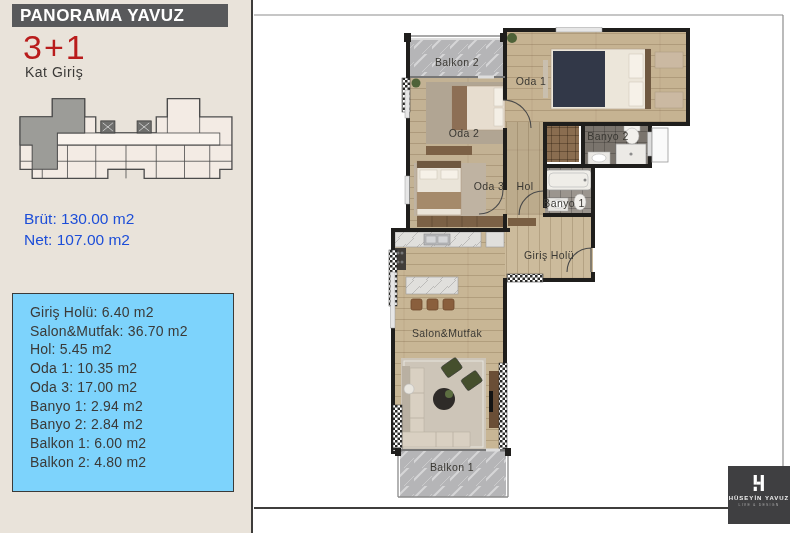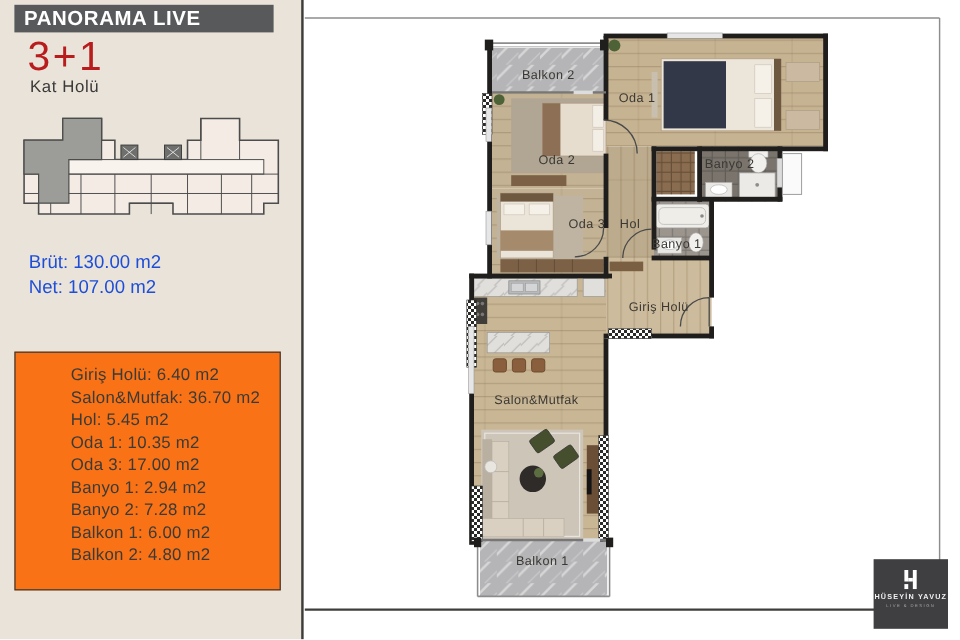--- a/index.html
+++ b/index.html
@@ -14,21 +14,21 @@
   .sidebar{position:absolute;left:0;top:0;width:253px;height:533px;background:#e9e3da;
            border-right:2px solid #3d3c3a;box-sizing:border-box;color:#3b3a38;}
   .banner{position:absolute;left:12px;top:4px;width:216px;height:23px;background:#58595b;
           color:#ffffff;font-size:17px;font-weight:bold;letter-spacing:.5px;
           line-height:23px;padding-left:8px;box-sizing:border-box;}
   .plan-type{position:absolute;left:23px;top:28px;font-size:34px;letter-spacing:2px;color:#b91c1c;}
   .plan-sub{position:absolute;left:25px;top:64px;font-size:14px;letter-spacing:.5px;color:#3b3a38;}
   svg.keyplan{position:absolute;left:12px;top:84px;width:228px;height:100px;}
   .metrics{position:absolute;left:24px;top:208px;font-size:15.5px;line-height:21px;color:#1d4ed8;}
   .area-box{position:absolute;left:12px;top:293px;width:222px;height:199px;
-            border:1.5px solid #3b3a38;background:#f97316;box-sizing:border-box;padding-left:29px;}
+            border:1.5px solid #3b3a38;background:#7dd3fc;box-sizing:border-box;}
   .area-box ul{list-style:none;margin:0;padding:9px 0 0 17px;font-size:14px;
                line-height:18.7px;color:#3b3a38;letter-spacing:.2px;}
   
   .logo-box{position:absolute;left:728px;top:466px;width:62px;height:58px;background:#3f3f41;
             color:#fff;text-align:center;box-sizing:border-box;padding-top:9px;}
   .logo-box .mono{display:block;margin:0 auto 4px auto;}
   .logo-name{font-size:6px;font-weight:bold;letter-spacing:1px;white-space:nowrap;color:#f2f2f2;}
   .logo-tagline{font-size:3.5px;letter-spacing:1.2px;color:#a8a8a8;margin-top:2px;white-space:nowrap;}
 </style>
 </head>
@@ -282,24 +282,24 @@
       <text class="lbl" x="525" y="190">Hol</text>
       <text class="lbl" x="564" y="207">Banyo 1</text>
       <text class="lbl" x="549" y="259">Giriş Holü</text>
       <text class="lbl" x="447" y="337">Salon&amp;Mutfak</text>
       <text class="lbl" x="452" y="471">Balkon 1</text>
     </g>
   </svg>
 
   <aside class="sidebar">
     <div class="banner">
-      <span>PANORAMA LIVE</span>
+      <span>PANORAMA YAVUZ</span>
     </div>
     <div class="plan-type">3+1</div>
-    <div class="plan-sub">Kat Holü</div>
+    <div class="plan-sub">Kat Giriş</div>
 
     <svg class="keyplan" viewBox="0 0 226 98">
       <path d="M8,32 L8,84 L20,84 L20,93 L95,93 L95,84 L131,84 L131,93 L206,93 L206,84 L218,84 L218,32
                L186,32 L186,14 L154,14 L154,32 L143,32 L143,48 L83,48 L83,32 L72,32 L72,14 L40,14 L40,32 Z" fill="#f3ebe4" stroke="#4c4c4c" stroke-width="1.3"></path>
       <rect x="20" y="48" width="186" height="12" fill="#f9f3ed" stroke="#4c4c4c" stroke-width="0.8"></rect>
       <g stroke="#4c4c4c" stroke-width="0.8">
         <path d="M8,60 H218 M8,76 H218" fill="none"></path>
         <path d="M40,14 V48 M72,14 V48 M154,14 V48 M186,14 V48" fill="none"></path>
         <path d="M30,60 V93 M55,60 V93 M83,60 V93 M113,60 V93 M143,60 V93 M171,60 V93 M196,60 V93" fill="none"></path>
         <path d="M95,84 H131" fill="none"></path>
@@ -316,21 +316,21 @@
     </div>
 
     <div class="area-box">
       <ul>
           <li>Giriş Holü: 6.40 m2</li>
           <li>Salon&amp;Mutfak: 36.70 m2</li>
           <li>Hol: 5.45 m2</li>
           <li>Oda 1: 10.35 m2</li>
           <li>Oda 3: 17.00 m2</li>
           <li>Banyo 1: 2.94 m2</li>
-          <li>Banyo 2: 7.28 m2</li>
+          <li>Banyo 2: 2.84 m2</li>
           <li>Balkon 1: 6.00 m2</li>
           <li>Balkon 2: 4.80 m2</li>
         </ul>
     </div>
   </aside>
 
   <div class="logo-box">
     <svg class="mono" width="14" height="16" viewBox="0 0 12 15">
       <g fill="#ffffff">
         <rect x="1" y="0" width="3" height="9"></rect>

